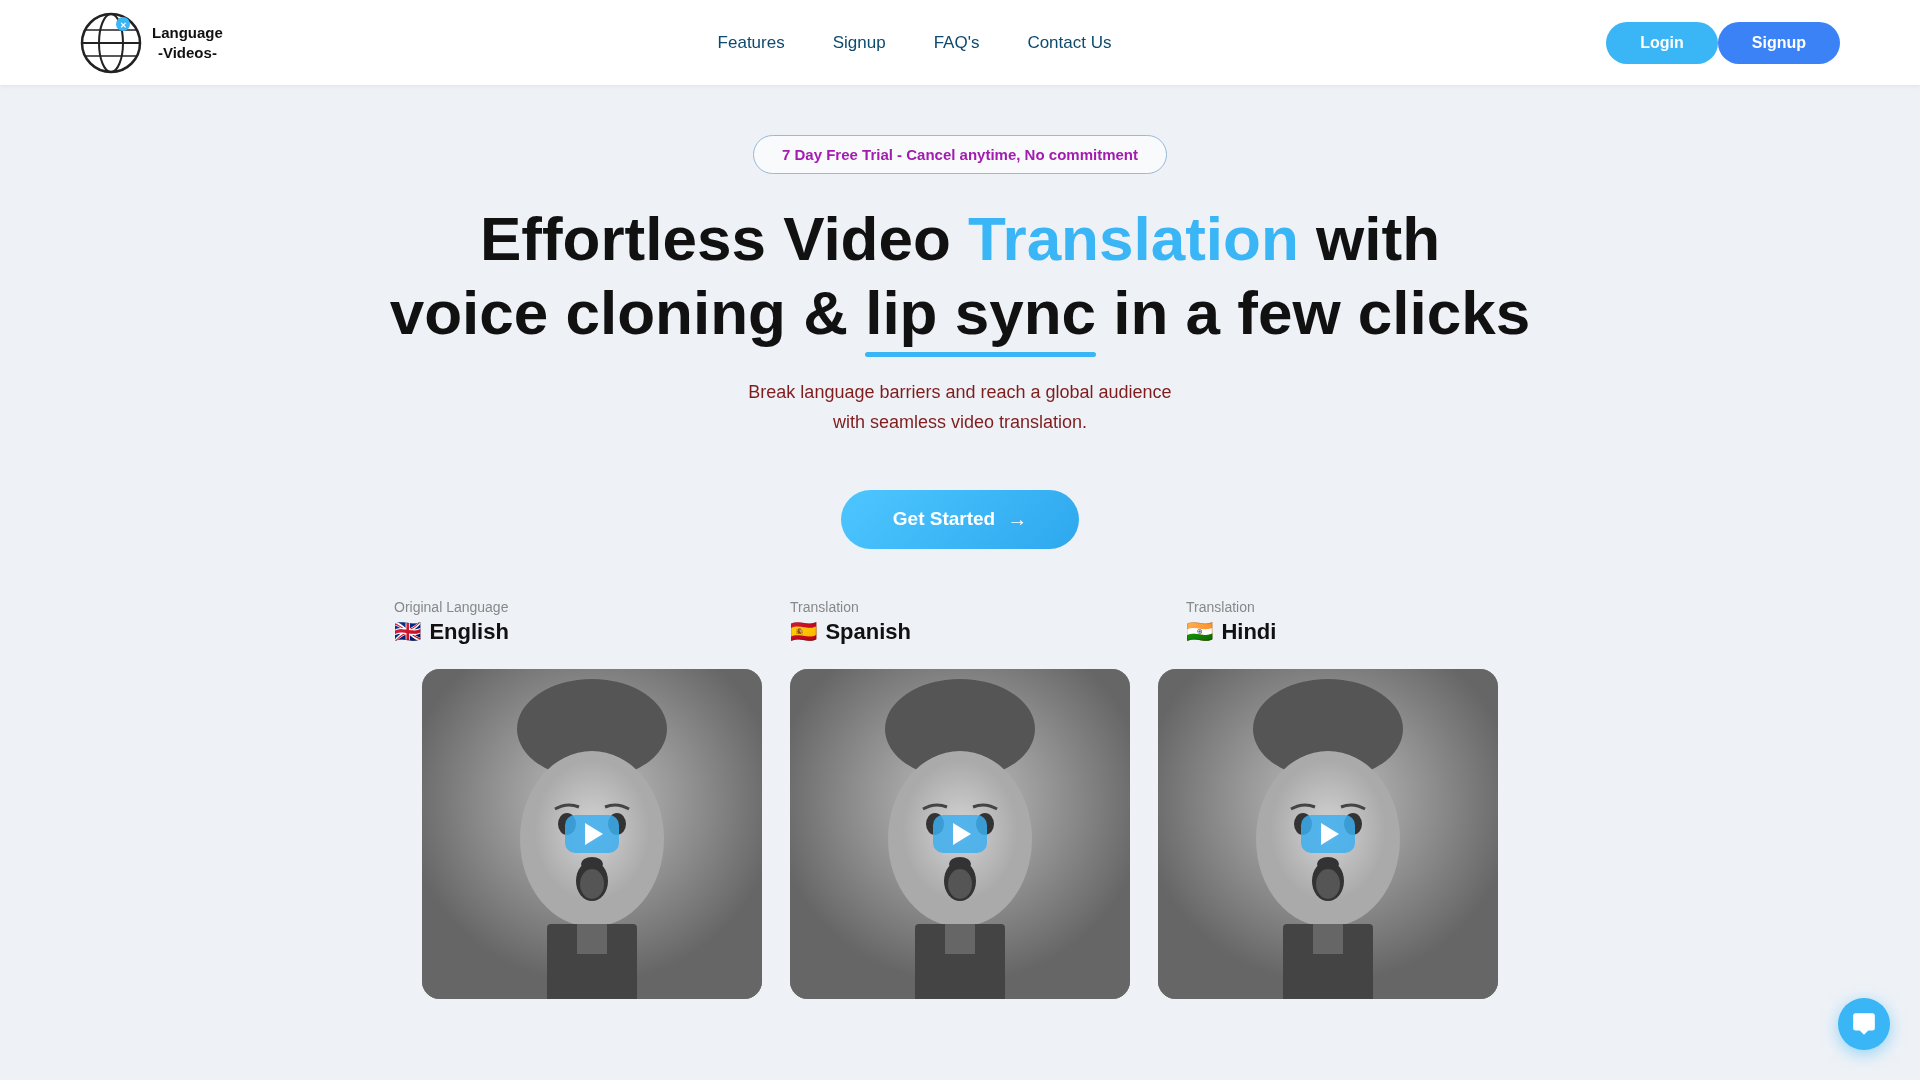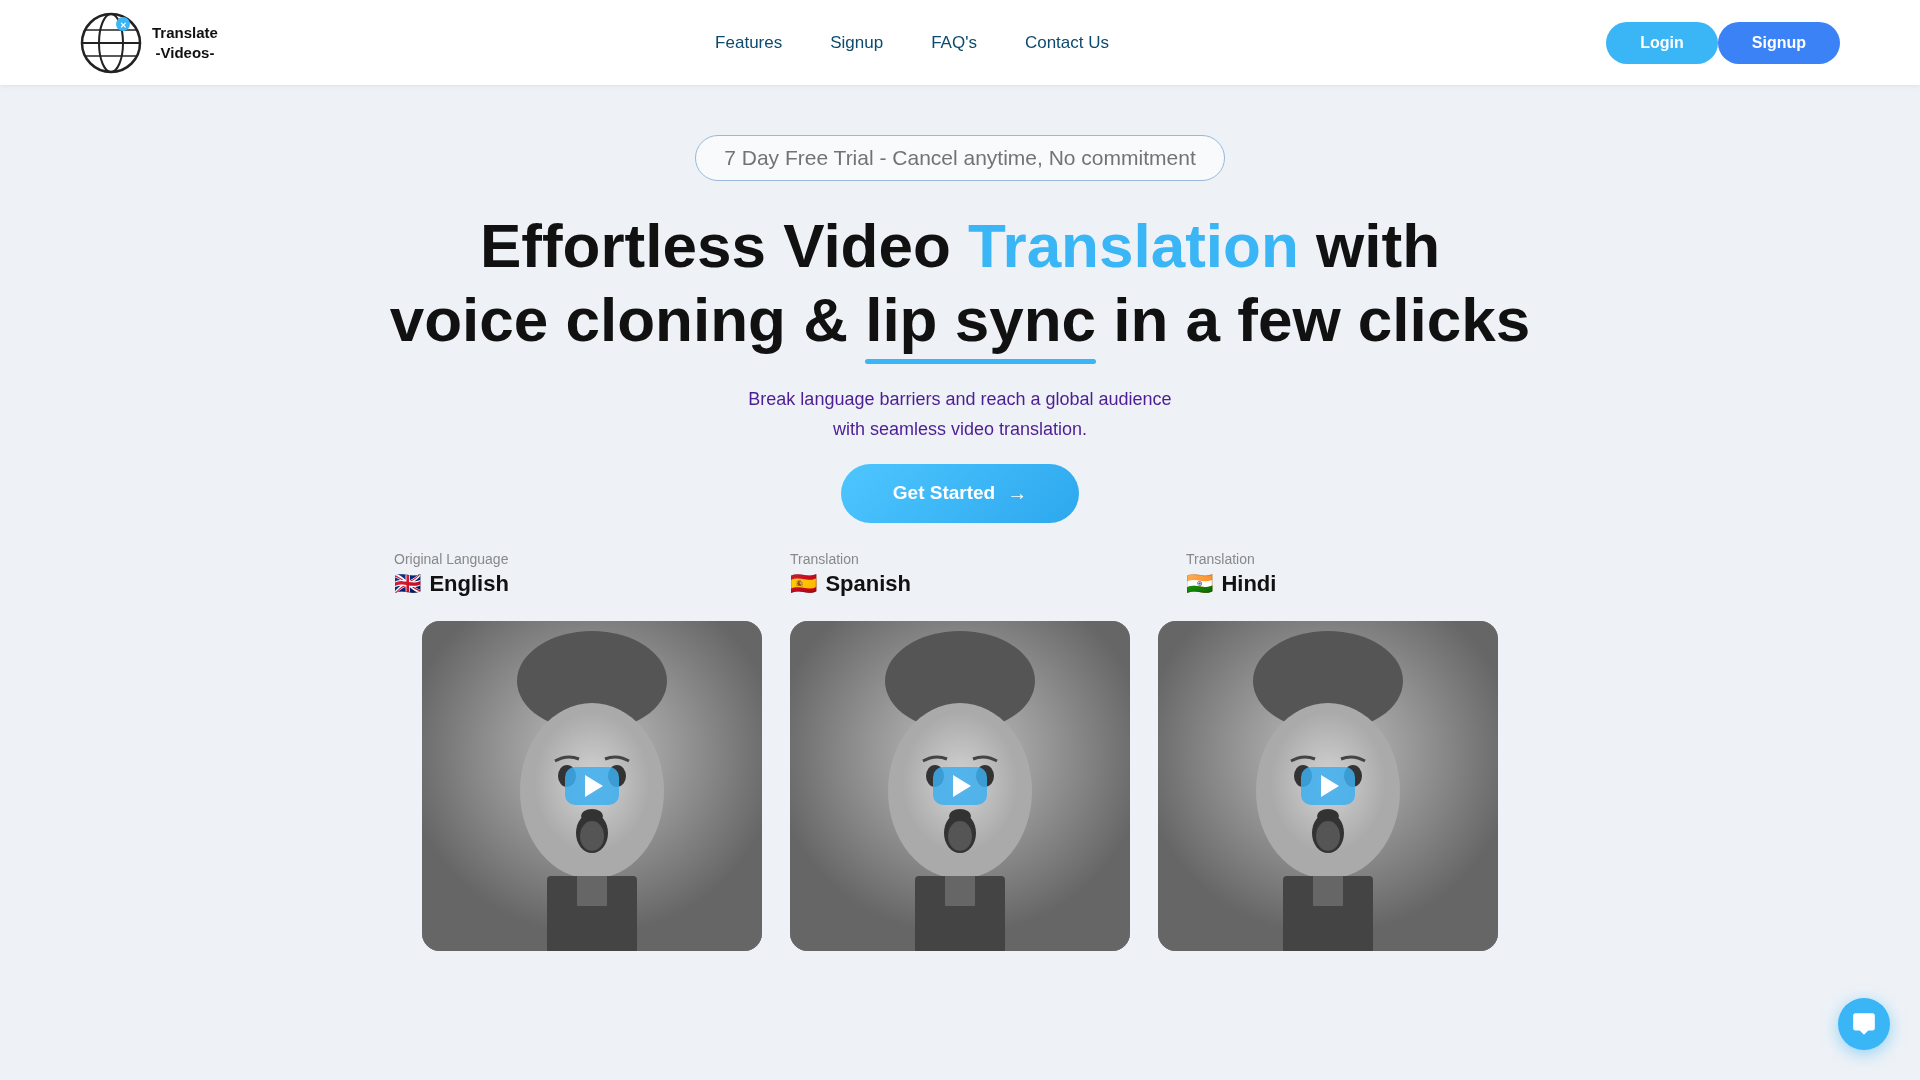--- a/index.html
+++ b/index.html
@@ -76,24 +76,25 @@
       display: flex;
       flex-direction: column;
       align-items: center;
       padding-top: 50px;
     }
 
     .trial-badge {
       border: 1.5px solid #9ab8d8;
       border-radius: 30px;
       padding: 10px 28px;
-      font-size: 21px;
-      color: #737373;
+      font-size: 15px;
+      color: #a21caf;
       background: rgba(255,255,255,0.6);
       margin-bottom: 28px;
+      font-weight: bold;
     }
 
     .hero-title {
       font-size: 62px;
       font-weight: 800;
       text-align: center;
       line-height: 1.2;
       color: #111;
       margin-bottom: 26px;
     }
@@ -110,39 +111,39 @@
       bottom: -6px;
       left: 0;
       right: 0;
       height: 5px;
       border-radius: 3px;
       background: #3ab5f5;
     }
 
     .hero-subtitle {
       font-size: 18px;
-      color: #4c1d95;
+      color: #7f1d1d;
       text-align: center;
       line-height: 1.7;
-      margin-bottom: 19px;
+      margin-bottom: 52px;
     }
 
     .btn-get-started {
       background: linear-gradient(135deg, #4dc6ff, #2ea8ee);
       color: #fff;
       border: none;
       border-radius: 40px;
       padding: 18px 52px;
       font-size: 19px;
       font-weight: 600;
       cursor: pointer;
       display: flex;
       align-items: center;
       gap: 12px;
-      margin-bottom: 28px;
+      margin-bottom: 50px;
     }
     .btn-get-started .arrow {
       font-size: 20px;
     }
 
     
     .demo-section {
       width: 1160px;
     }
     .demo-labels {
@@ -248,21 +249,21 @@
 
       <ellipse cx="31" cy="31" rx="12" ry="29" fill="none" stroke="#222" stroke-width="2"></ellipse>
       <line x1="2" y1="31" x2="60" y2="31" stroke="#222" stroke-width="2"></line>
       <line x1="5" y1="18" x2="57" y2="18" stroke="#222" stroke-width="1.5"></line>
       <line x1="5" y1="44" x2="57" y2="44" stroke="#222" stroke-width="1.5"></line>
 
       <circle cx="43" cy="12" r="7" fill="#3ab5f5"></circle>
       <text x="40" y="16" font-size="8" fill="#fff" font-weight="bold">✕</text>
     </svg>
     <div class="logo-text">
-      <div>Translate</div>
+      <div>Language</div>
       <div>-Videos-</div>
     </div>
   </div>
 
   <nav>
     <a href="#">Features</a>
     <a href="#">Signup</a>
     <a href="#">FAQ's</a>
     <a href="#">Contact Us</a>
   </nav>

